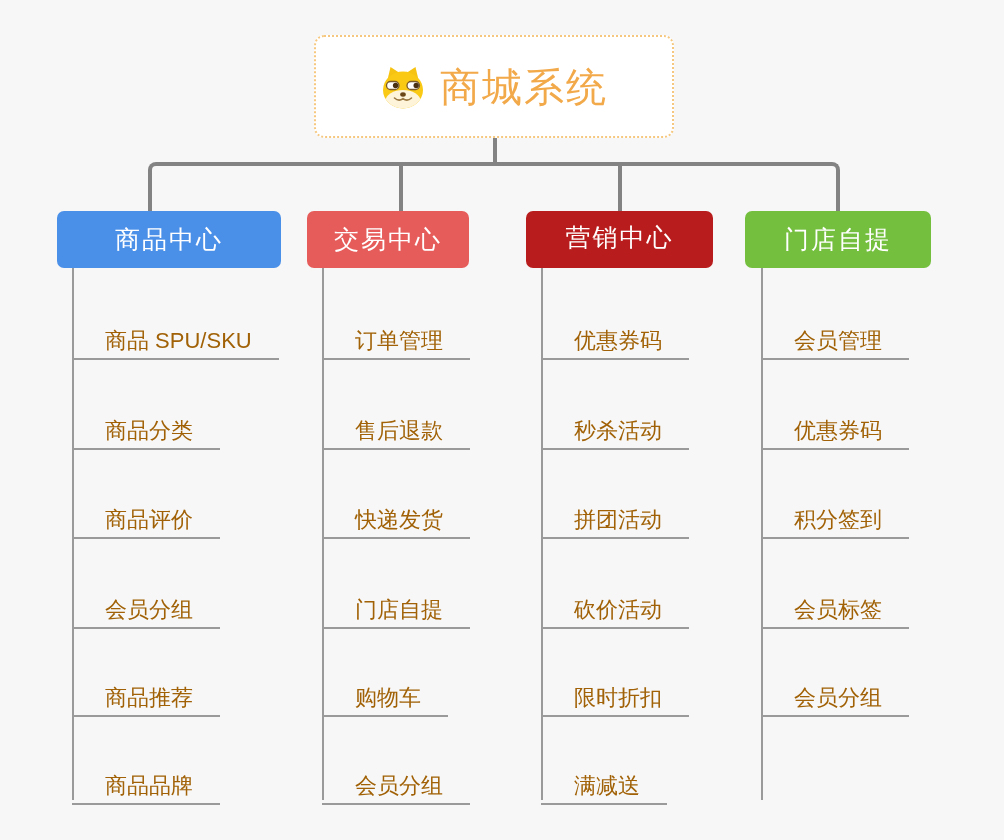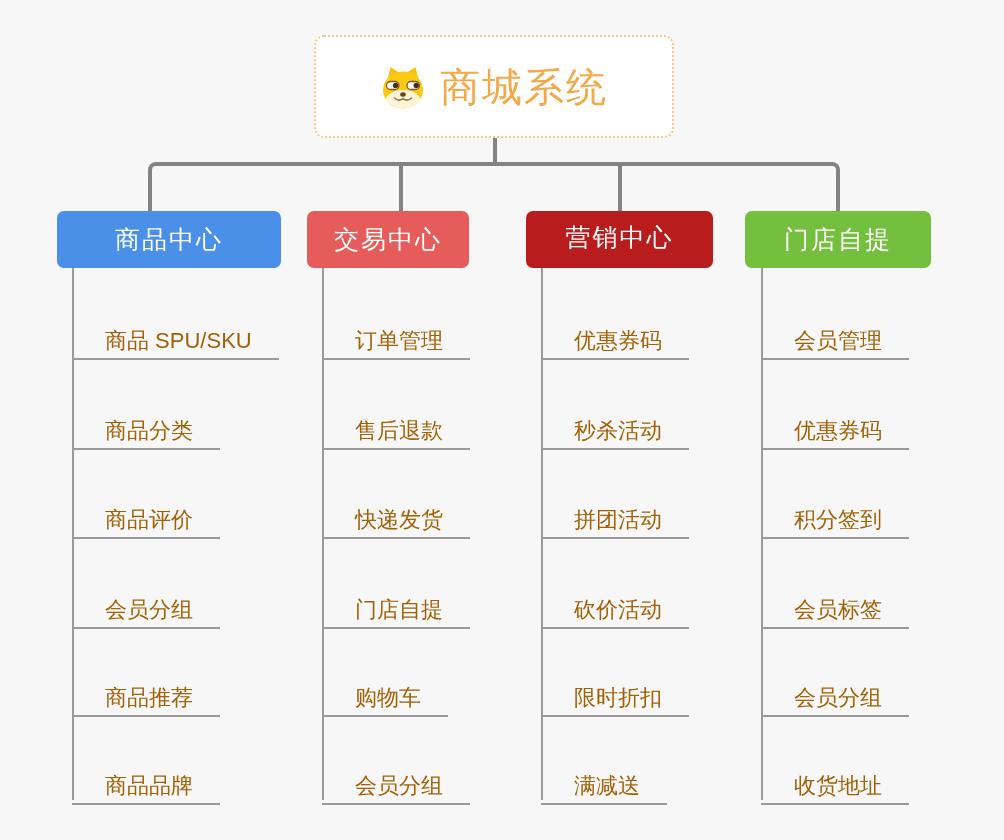--- a/index.html
+++ b/index.html
@@ -95,15 +95,14 @@
   <div class="leaf" style="left:541px;top:492px">拼团活动</div>
   <div class="leaf" style="left:541px;top:582px">砍价活动</div>
   <div class="leaf" style="left:541px;top:670px">限时折扣</div>
   <div class="leaf" style="left:541px;top:758px">满减送</div>
 
   <div class="leaf" style="left:761px;top:313px">会员管理</div>
   <div class="leaf" style="left:761px;top:403px">优惠券码</div>
   <div class="leaf" style="left:761px;top:492px">积分签到</div>
   <div class="leaf" style="left:761px;top:582px">会员标签</div>
   <div class="leaf" style="left:761px;top:670px">会员分组</div>
-  <div class="leaf" style="left:761px;top:758px">收货地址</div>
 
 </div>
 
 </body></html>

